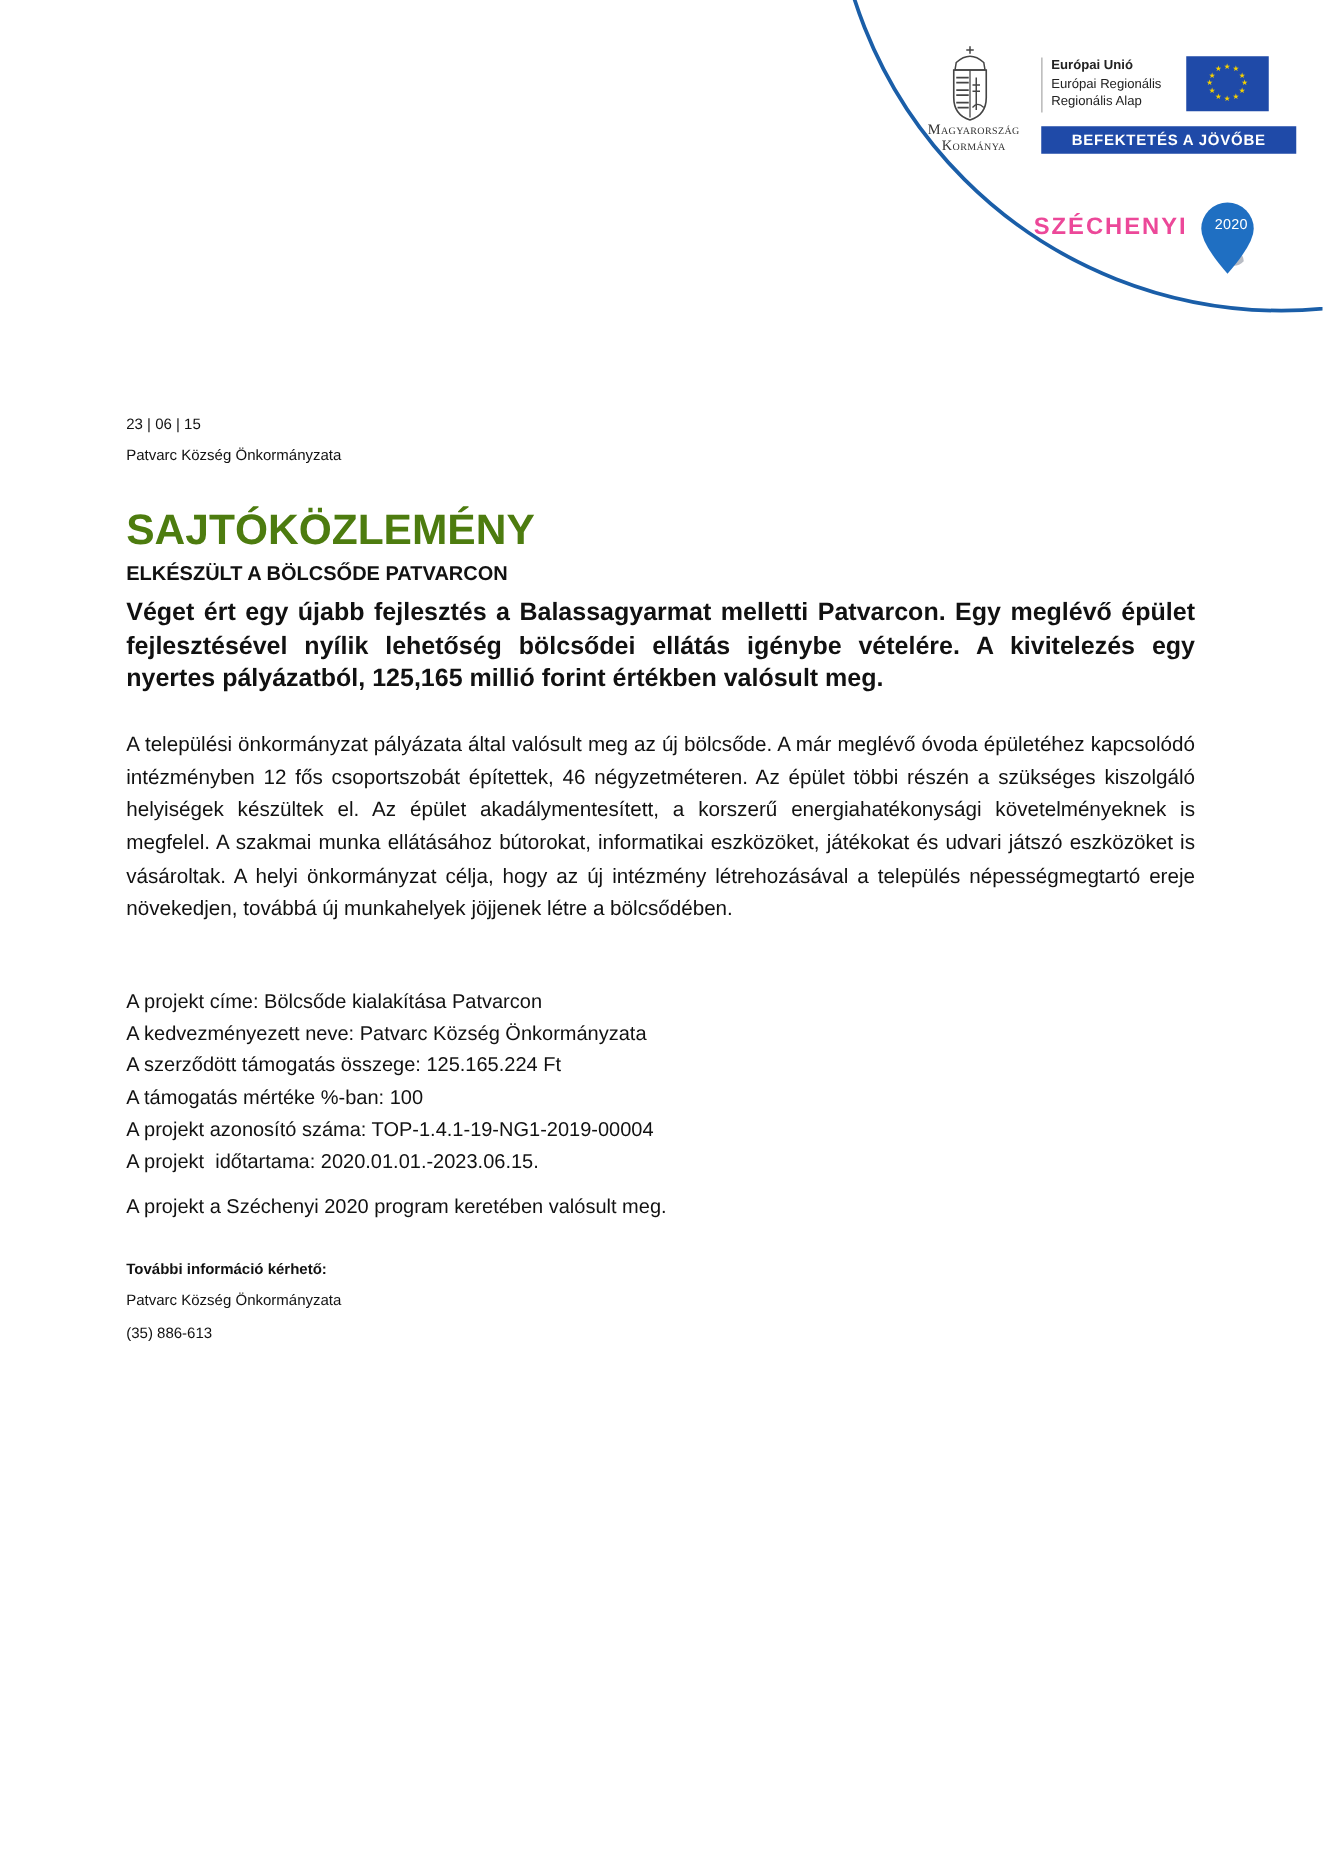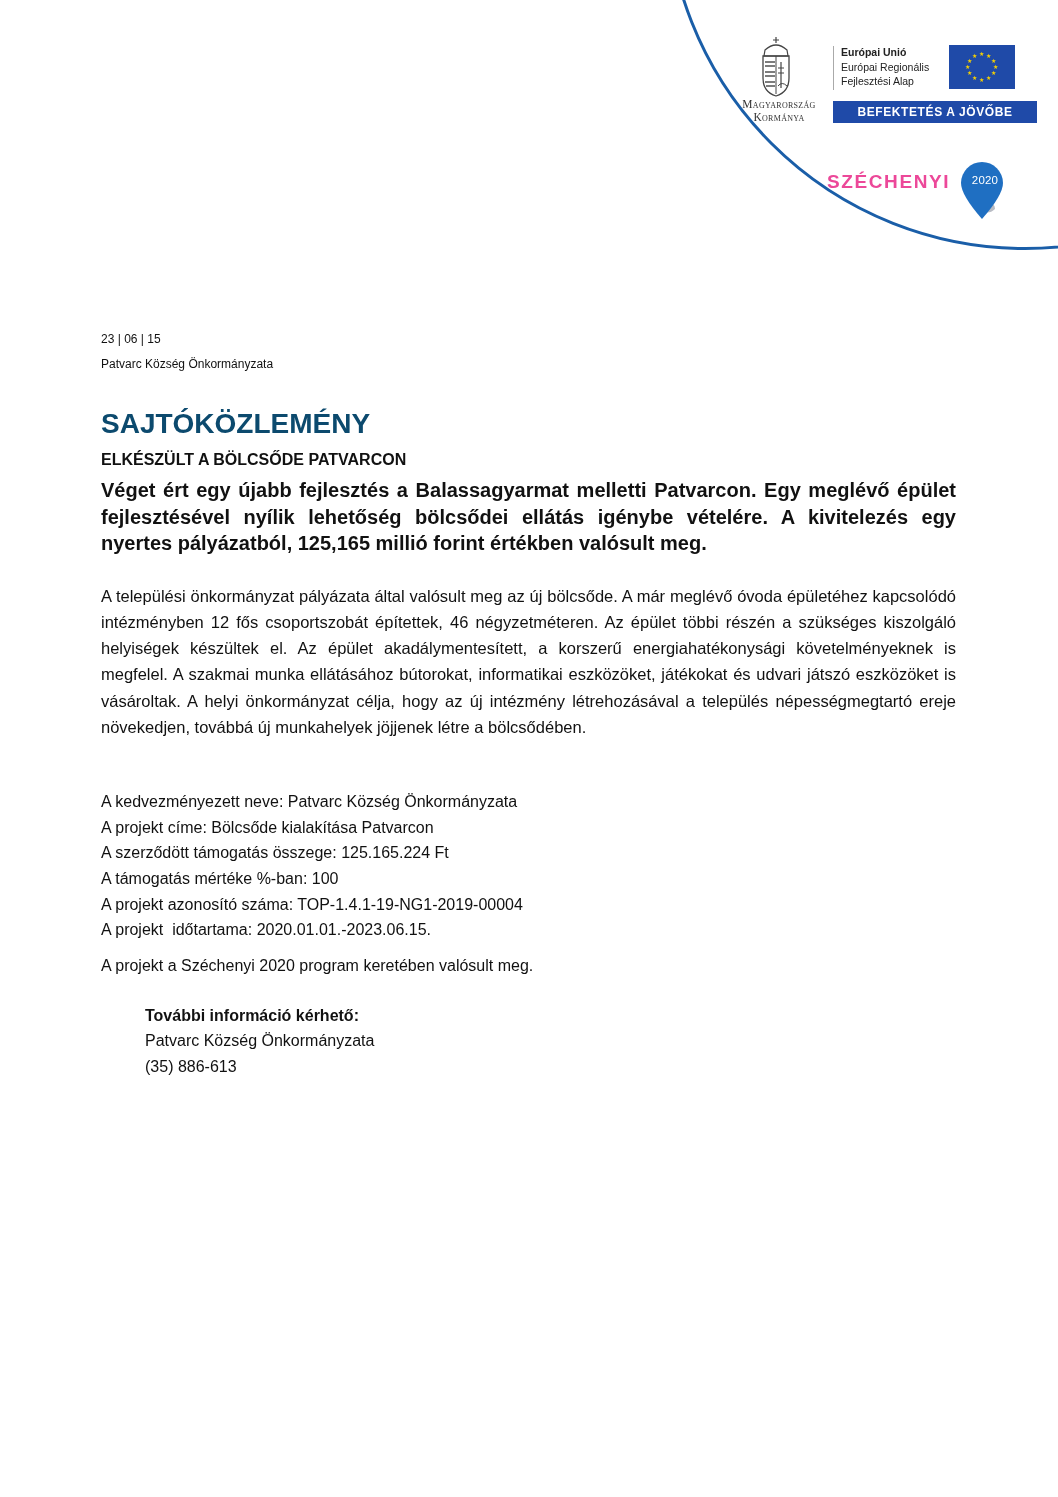--- a/index.html
+++ b/index.html
@@ -21,27 +21,27 @@
                   background: #1f4aa8; color: #fff; font-weight: bold; font-size: 12px;
                   line-height: 22px; text-align: center; letter-spacing: 0.6px; }
     .szechenyi { position: absolute; left: 827px; top: 171px; font-size: 19px; font-weight: bold;
                  letter-spacing: 1.6px; color: #ec4899; }
     .pin { position: absolute; left: 959px; top: 161px; width: 46px; height: 60px; }
     .pin-year { position: absolute; left: 961px; top: 174px; width: 48px; text-align: center;
                 color: #fff; font-size: 11.5px; letter-spacing: 0.2px; }
 
     .content { position: absolute; left: 101px; top: 327px; width: 855px; }
     .meta { font-size: 12px; line-height: 25px; }
-    .title { margin-top: 30px; color: #0c4a6e; font-size: 28px; font-weight: bold; line-height: 34px; }
+    .title { margin-top: 30px; color: #4d7c0f; font-size: 34px; font-weight: bold; line-height: 34px; }
     .subtitle { margin-top: 8px; font-size: 16px; font-weight: bold; line-height: 22px; }
     .lead { margin-top: 6px; font-size: 20px; font-weight: bold; line-height: 26.5px; text-align: justify; }
     .body { margin-top: 26px; font-size: 16.5px; line-height: 26.3px; text-align: justify; }
     .facts { margin-top: 49px; font-size: 16px; line-height: 25.6px; }
     .program { margin-top: 10px; font-size: 16px; line-height: 25px; }
-    .contact { margin-top: 25px; font-size: 16px; line-height: 25.6px; margin-left: 44px; }
+    .contact { margin-top: 25px; font-size: 12px; line-height: 25.6px; }
     .contact .label { font-weight: bold; }
   </style>
 </head>
 <body>
 
 <div class="arc"></div>
 
 <div class="logos">
   <svg class="crest" viewBox="0 0 38 62">
     <path d="M19 1 l0 6 M16 4 h6" stroke="#444" stroke-width="1.2" fill="none"></path>
@@ -61,21 +61,21 @@
   </svg>
   <div class="mk-text">
     <div>Magyarország</div>
     <div>Kormánya</div>
   </div>
 
   <div class="eu-divider"></div>
   <div class="eu-text">
     <div class="b">Európai Unió</div>
     <div>Európai Regionális</div>
-    <div>Fejlesztési Alap</div>
+    <div>Regionális Alap</div>
   </div>
   <div class="eu-flag">
     <span class="star" style="left:30px;top:6px">★</span>
     <span class="star" style="left:37px;top:8px">★</span>
     <span class="star" style="left:42px;top:13px">★</span>
     <span class="star" style="left:44px;top:19px">★</span>
     <span class="star" style="left:42px;top:25px">★</span>
     <span class="star" style="left:37px;top:30px">★</span>
     <span class="star" style="left:30px;top:32px">★</span>
     <span class="star" style="left:23px;top:30px">★</span>
@@ -98,22 +98,22 @@
   <div class="meta">
     <div>23 | 06 | 15</div>
     <div>Patvarc Község Önkormányzata</div>
   </div>
   <div class="title">SAJTÓKÖZLEMÉNY</div>
   <div class="subtitle">ELKÉSZÜLT A BÖLCSŐDE PATVARCON</div>
   <p class="lead" style="margin-bottom:0">Véget ért egy újabb fejlesztés a Balassagyarmat melletti Patvarcon. Egy meglévő épület fejlesztésével nyílik lehetőség bölcsődei ellátás igénybe vételére. A kivitelezés egy nyertes pályázatból, 125,165 millió forint értékben valósult meg.</p>
   <p class="body" style="margin-bottom:0">A települési önkormányzat pályázata által valósult meg az új bölcsőde. A már meglévő óvoda épületéhez kapcsolódó intézményben 12 fős csoportszobát építettek, 46 négyzetméteren. Az épület többi részén a szükséges kiszolgáló helyiségek készültek el. Az épület akadálymentesített, a korszerű energiahatékonysági követelményeknek is megfelel. A szakmai munka ellátásához bútorokat, informatikai eszközöket, játékokat és udvari játszó eszközöket is vásároltak. A helyi önkormányzat célja, hogy az új intézmény létrehozásával a település népességmegtartó ereje növekedjen, továbbá új munkahelyek jöjjenek létre a bölcsődében.</p>
 
   <div class="facts">
+    <div>A projekt címe: Bölcsőde kialakítása Patvarcon</div>
     <div>A kedvezményezett neve: Patvarc Község Önkormányzata</div>
-    <div>A projekt címe: Bölcsőde kialakítása Patvarcon</div>
     <div>A szerződött támogatás összege: 125.165.224 Ft</div>
     <div>A támogatás mértéke %-ban: 100</div>
     <div style="white-space:pre">A projekt azonosító száma: TOP-1.4.1-19-NG1-2019-00004</div>
     <div style="white-space:pre">A projekt  időtartama: 2020.01.01.-2023.06.15.</div>
   </div>
 
   <div class="program">A projekt a Széchenyi 2020 program keretében valósult meg.</div>
 
   <div class="contact">
     <div class="label">További információ kérhető:</div>

